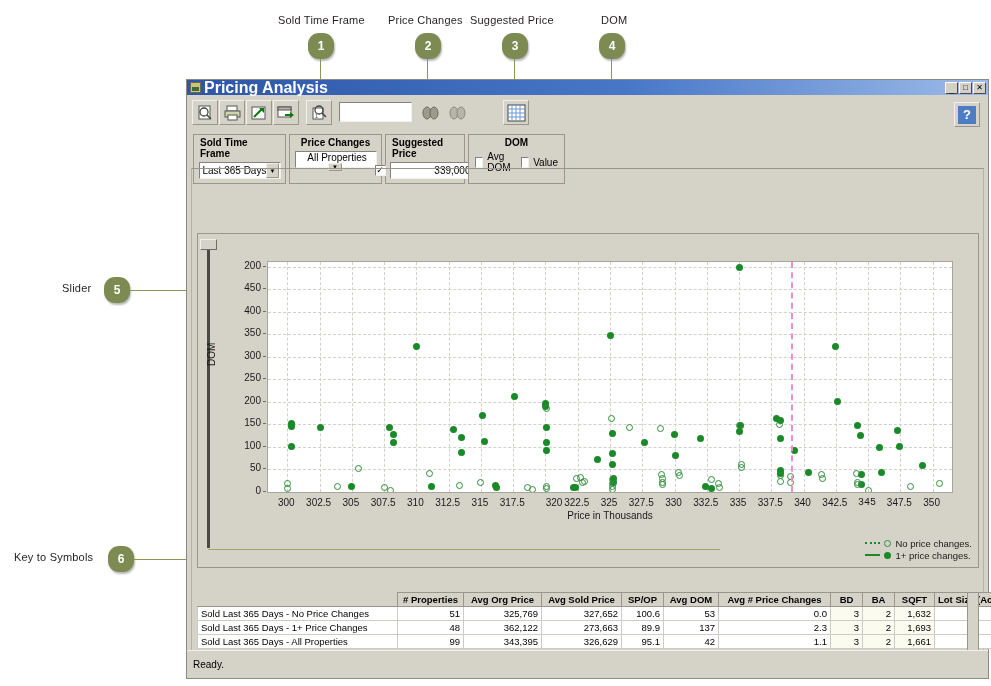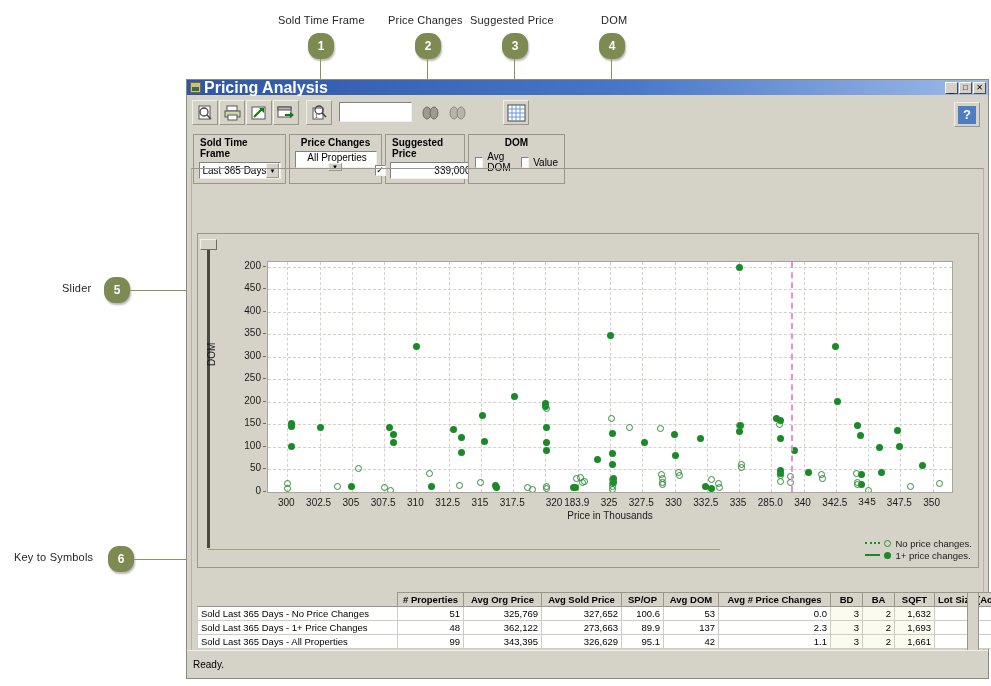--- a/index.html
+++ b/index.html
@@ -393,27 +393,27 @@
     <div id="xticks">
         <div class="xtick" style="left: 68.3585px; top: 263px;">300</div>
         <div class="xtick" style="left: 100.623px; top: 263px;">302.5</div>
         <div class="xtick" style="left: 132.887px; top: 263px;">305</div>
         <div class="xtick" style="left: 165.151px; top: 263px;">307.5</div>
         <div class="xtick" style="left: 197.415px; top: 263px;">310</div>
         <div class="xtick" style="left: 229.679px; top: 263px;">312.5</div>
         <div class="xtick" style="left: 261.943px; top: 263px;">315</div>
         <div class="xtick" style="left: 294.208px; top: 263px;">317.5</div>
         <div class="xtick" style="left: 336px; top: 263px;">320</div>
-        <div class="xtick" style="left: 358.736px; top: 263px;">183.9</div>
+        <div class="xtick" style="left: 358.736px; top: 263px;">322.5</div>
         <div class="xtick" style="left: 391px; top: 263px;">325</div>
         <div class="xtick" style="left: 423.264px; top: 263px;">327.5</div>
         <div class="xtick" style="left: 455.528px; top: 263px;">330</div>
         <div class="xtick" style="left: 487.792px; top: 263px;">332.5</div>
         <div class="xtick" style="left: 520.057px; top: 263px;">335</div>
-        <div class="xtick" style="left: 552.321px; top: 263px;">285.0</div>
+        <div class="xtick" style="left: 552.321px; top: 263px;">337.5</div>
         <div class="xtick" style="left: 584.585px; top: 263px;">340</div>
         <div class="xtick" style="left: 616.849px; top: 263px;">342.5</div>
         <div class="xtick" style="left: 649.113px; top: 263px; font-family: Liberation Mono, monospace;">345</div>
         <div class="xtick" style="left: 681.377px; top: 263px;">347.5</div>
         <div class="xtick" style="left: 713.642px; top: 263px;">350</div>
       </div>
 
     <div id="plot">
       <div id="gridlines">
           <div class="gl gl-h" style="top: 230px;"></div>

